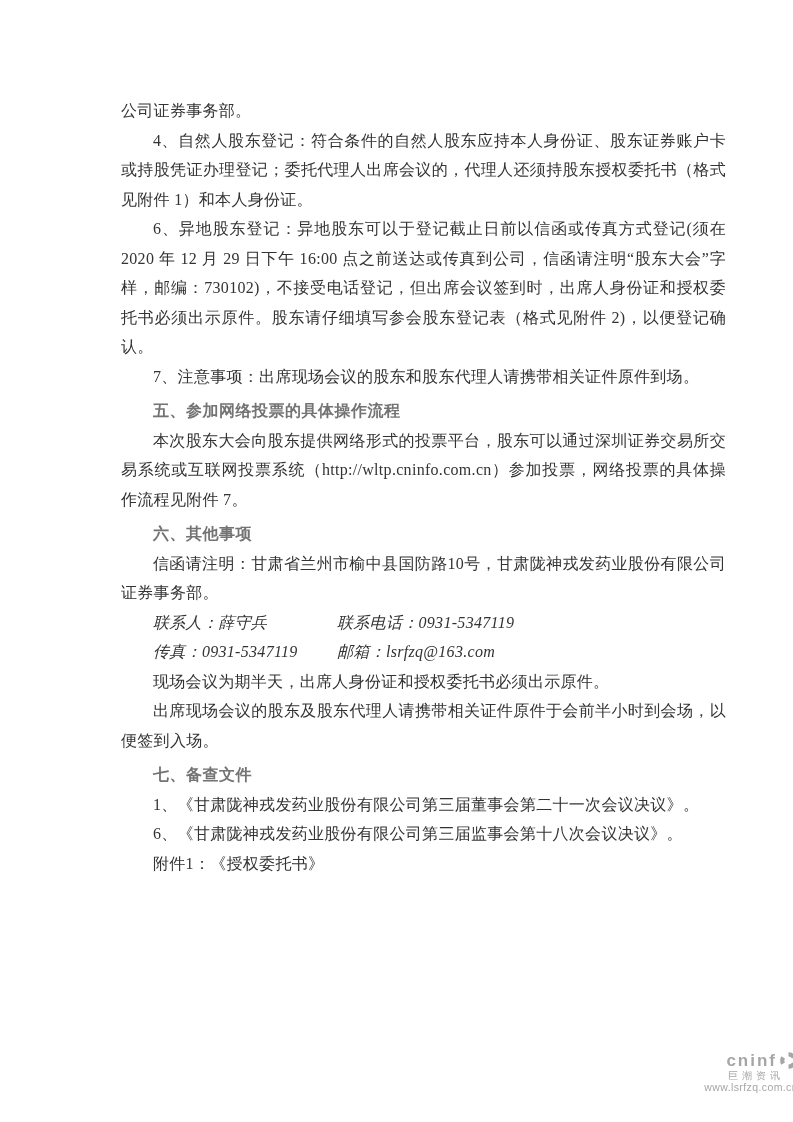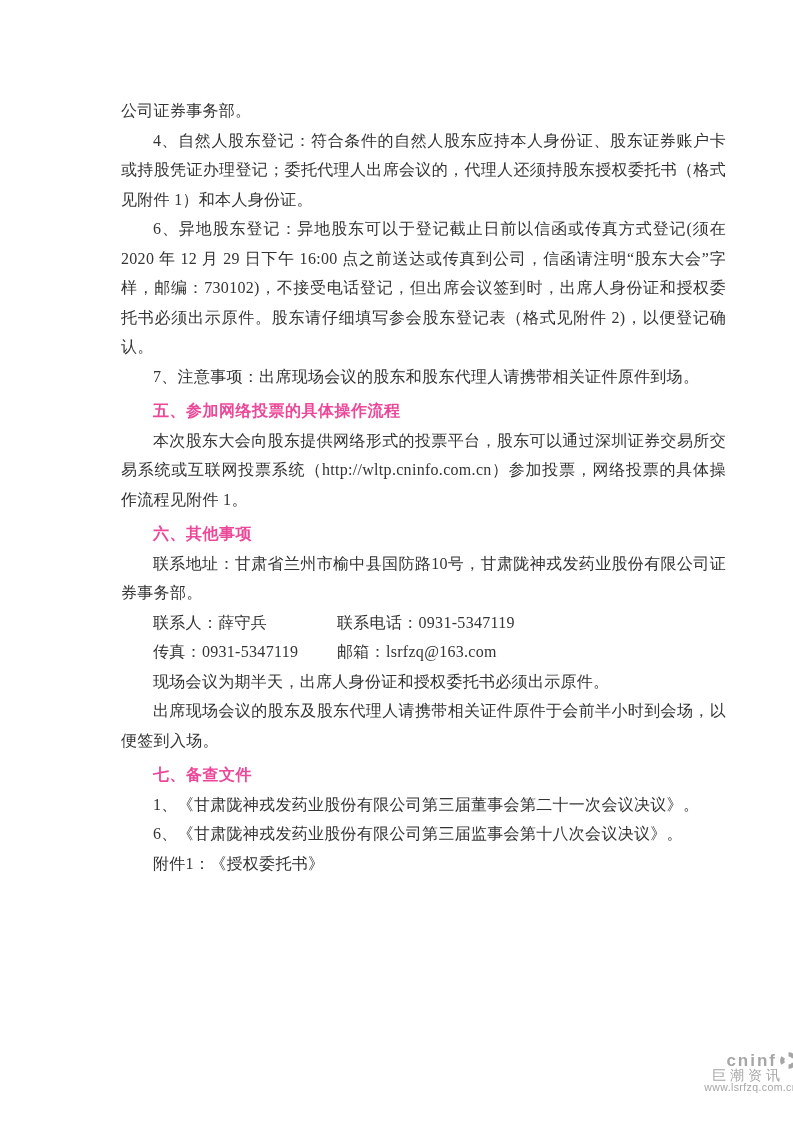--- a/index.html
+++ b/index.html
@@ -30,28 +30,29 @@
   .para {
     margin: 0;
     padding: 0;
   }
   .para.indent {
     text-indent: 32px;
   }
   .para.heading {
     font-family: "DejaVu Sans", "Liberation Sans", sans-serif;
     font-weight: bold;
-    color: #ec4899;
+    color: #737373;
     text-indent: 32px;
     margin-top: 5px;
     letter-spacing: 0.5px;
   }
   .para.columns span {
     text-indent: 0;
     display: inline-block;
+    font-style: italic;
   }
   .para.columns .col1 {
     width: 184px;
   }
   .footer {
     position: absolute;
     right: 6px;
     bottom: 28px;
     text-align: right;
     color: #a6a6a6;
@@ -62,21 +63,21 @@
     display: flex;
     align-items: center;
     justify-content: flex-end;
     gap: 2px;
     font-size: 17px;
     font-weight: bold;
     letter-spacing: 2px;
     line-height: 16px;
   }
   .site-cn {
-    font-size: 14px;
+    font-size: 10px;
     letter-spacing: 4px;
     line-height: 11px;
     margin-right: 14px;
   }
   .site-url {
     font-size: 10.5px;
     letter-spacing: 0.4px;
     line-height: 13px;
   }
 </style>
@@ -85,23 +86,23 @@
 
 <div class="page">
 
   <div class="doc-content">
 
   <p class="para body">公司证券事务部。</p>
       <p class="para body indent">4、自然人股东登记：符合条件的自然人股东应持本人身份证、股东证券账户卡或持股凭证办理登记；委托代理人出席会议的，代理人还须持股东授权委托书（格式见附件 1）和本人身份证。</p>
       <p class="para body indent">6、异地股东登记：异地股东可以于登记截止日前以信函或传真方式登记(须在 2020 年 12 月 29 日下午 16:00 点之前送达或传真到公司，信函请注明“股东大会”字样，邮编：730102)，不接受电话登记，但出席会议签到时，出席人身份证和授权委托书必须出示原件。股东请仔细填写参会股东登记表（格式见附件 2)，以便登记确认。</p>
       <p class="para body indent">7、注意事项：出席现场会议的股东和股东代理人请携带相关证件原件到场。</p>
       <p class="para heading">五、参加网络投票的具体操作流程</p>
-      <p class="para body indent">本次股东大会向股东提供网络形式的投票平台，股东可以通过深圳证券交易所交易系统或互联网投票系统（http://wltp.cninfo.com.cn）参加投票，网络投票的具体操作流程见附件 1。</p>
+      <p class="para body indent">本次股东大会向股东提供网络形式的投票平台，股东可以通过深圳证券交易所交易系统或互联网投票系统（http://wltp.cninfo.com.cn）参加投票，网络投票的具体操作流程见附件 7。</p>
       <p class="para heading">六、其他事项</p>
-      <p class="para body indent">联系地址：甘肃省兰州市榆中县国防路10号，甘肃陇神戎发药业股份有限公司证券事务部。</p>
+      <p class="para body indent">信函请注明：甘肃省兰州市榆中县国防路10号，甘肃陇神戎发药业股份有限公司证券事务部。</p>
       <p class="para columns indent"><span class="col1">联系人：薛守兵</span><span class="col2">联系电话：0931-5347119</span></p>
       <p class="para columns indent"><span class="col1">传真：0931-5347119</span><span class="col2">邮箱：lsrfzq@163.com</span></p>
       <p class="para body indent">现场会议为期半天，出席人身份证和授权委托书必须出示原件。</p>
       <p class="para body indent">出席现场会议的股东及股东代理人请携带相关证件原件于会前半小时到会场，以便签到入场。</p>
       <p class="para heading">七、备查文件</p>
       <p class="para body indent">1、《甘肃陇神戎发药业股份有限公司第三届董事会第二十一次会议决议》。</p>
       <p class="para body indent">6、《甘肃陇神戎发药业股份有限公司第三届监事会第十八次会议决议》。</p>
       <p class="para body indent">附件1：《授权委托书》</p>
     </div>
 

